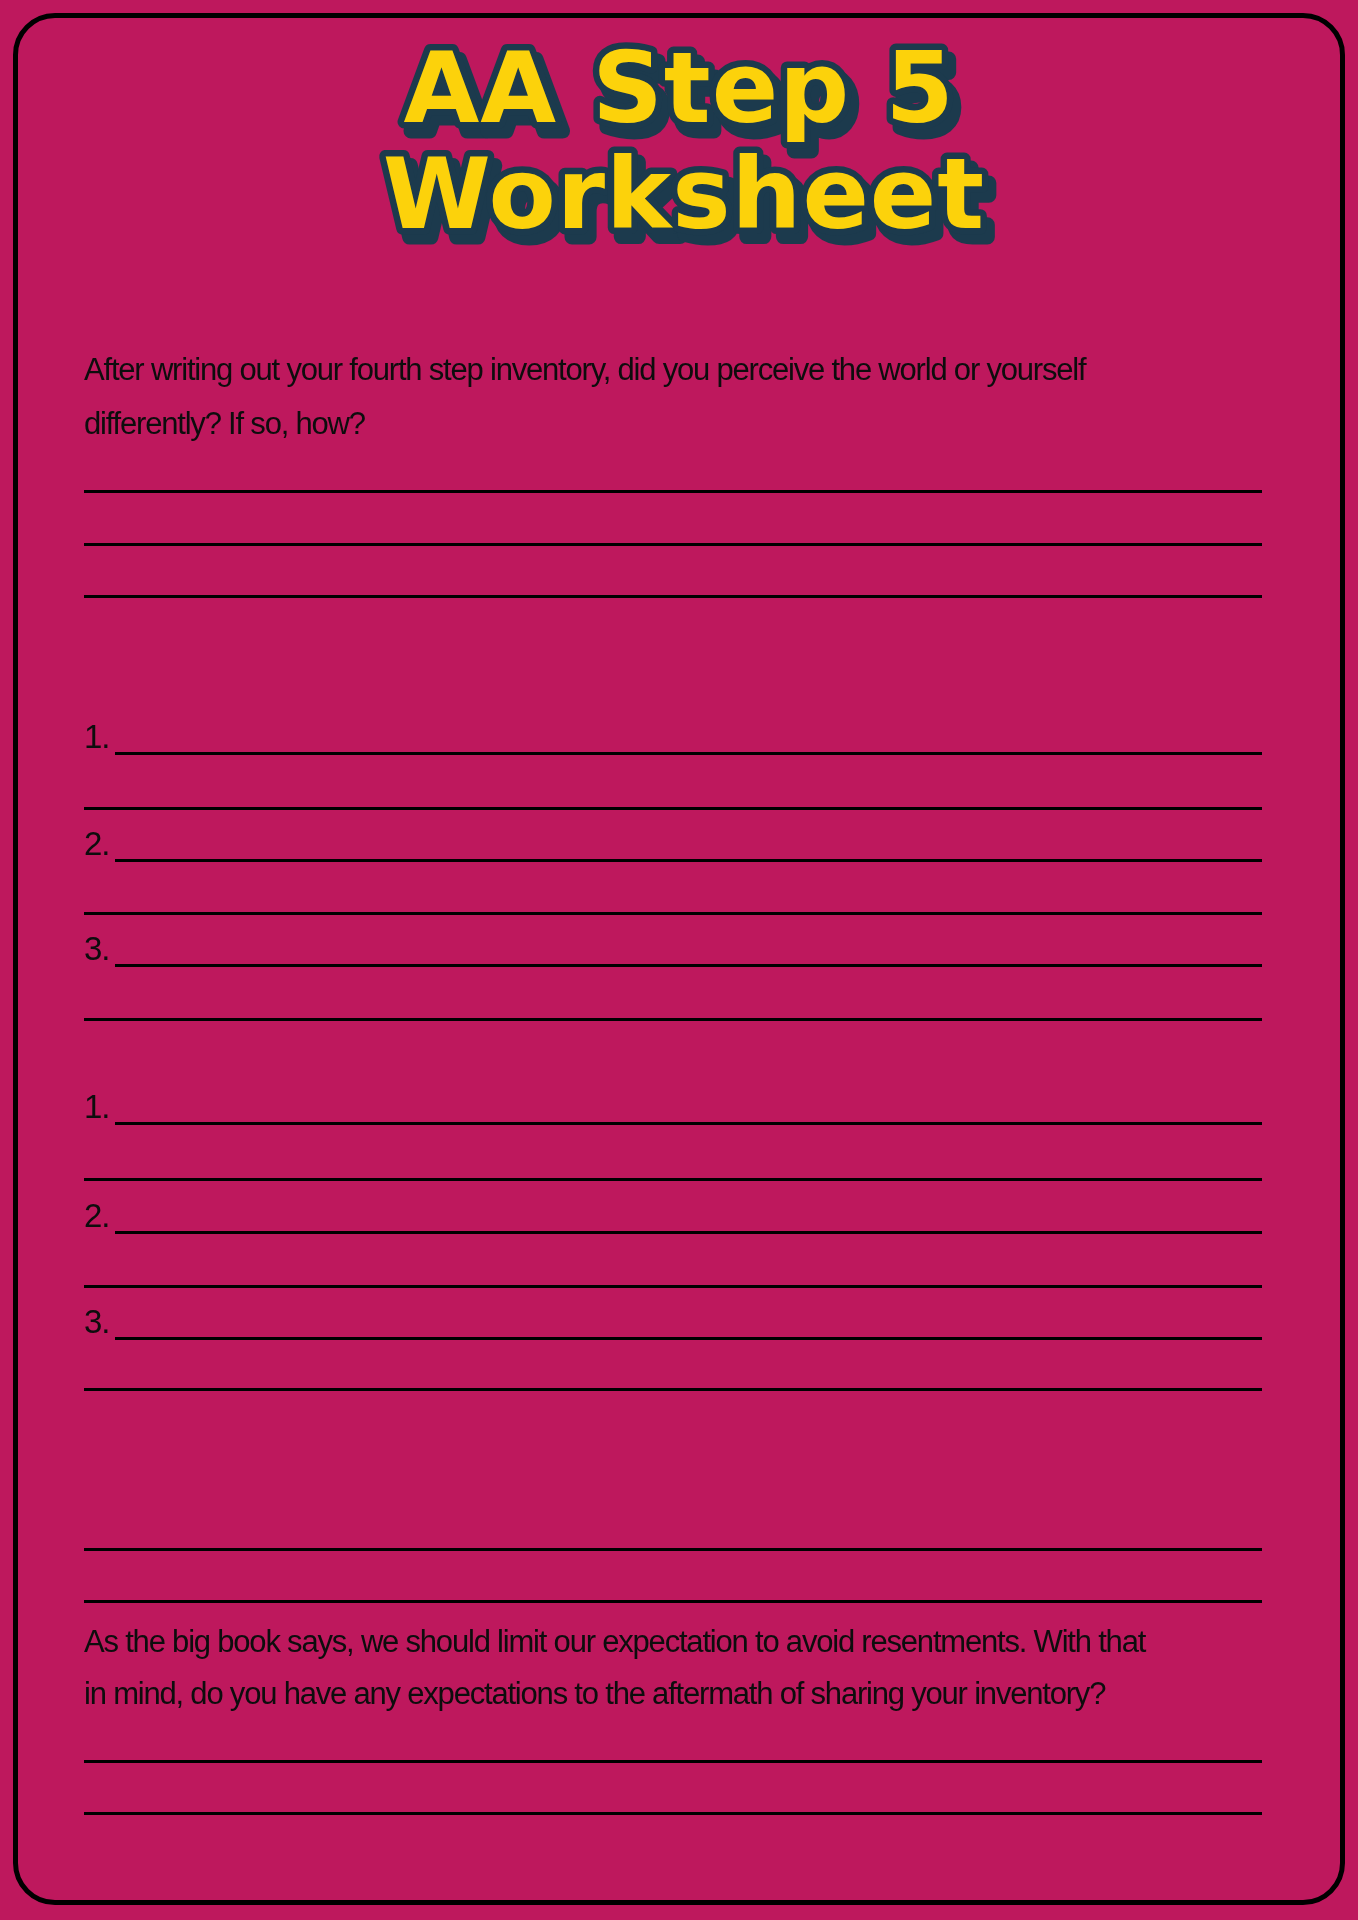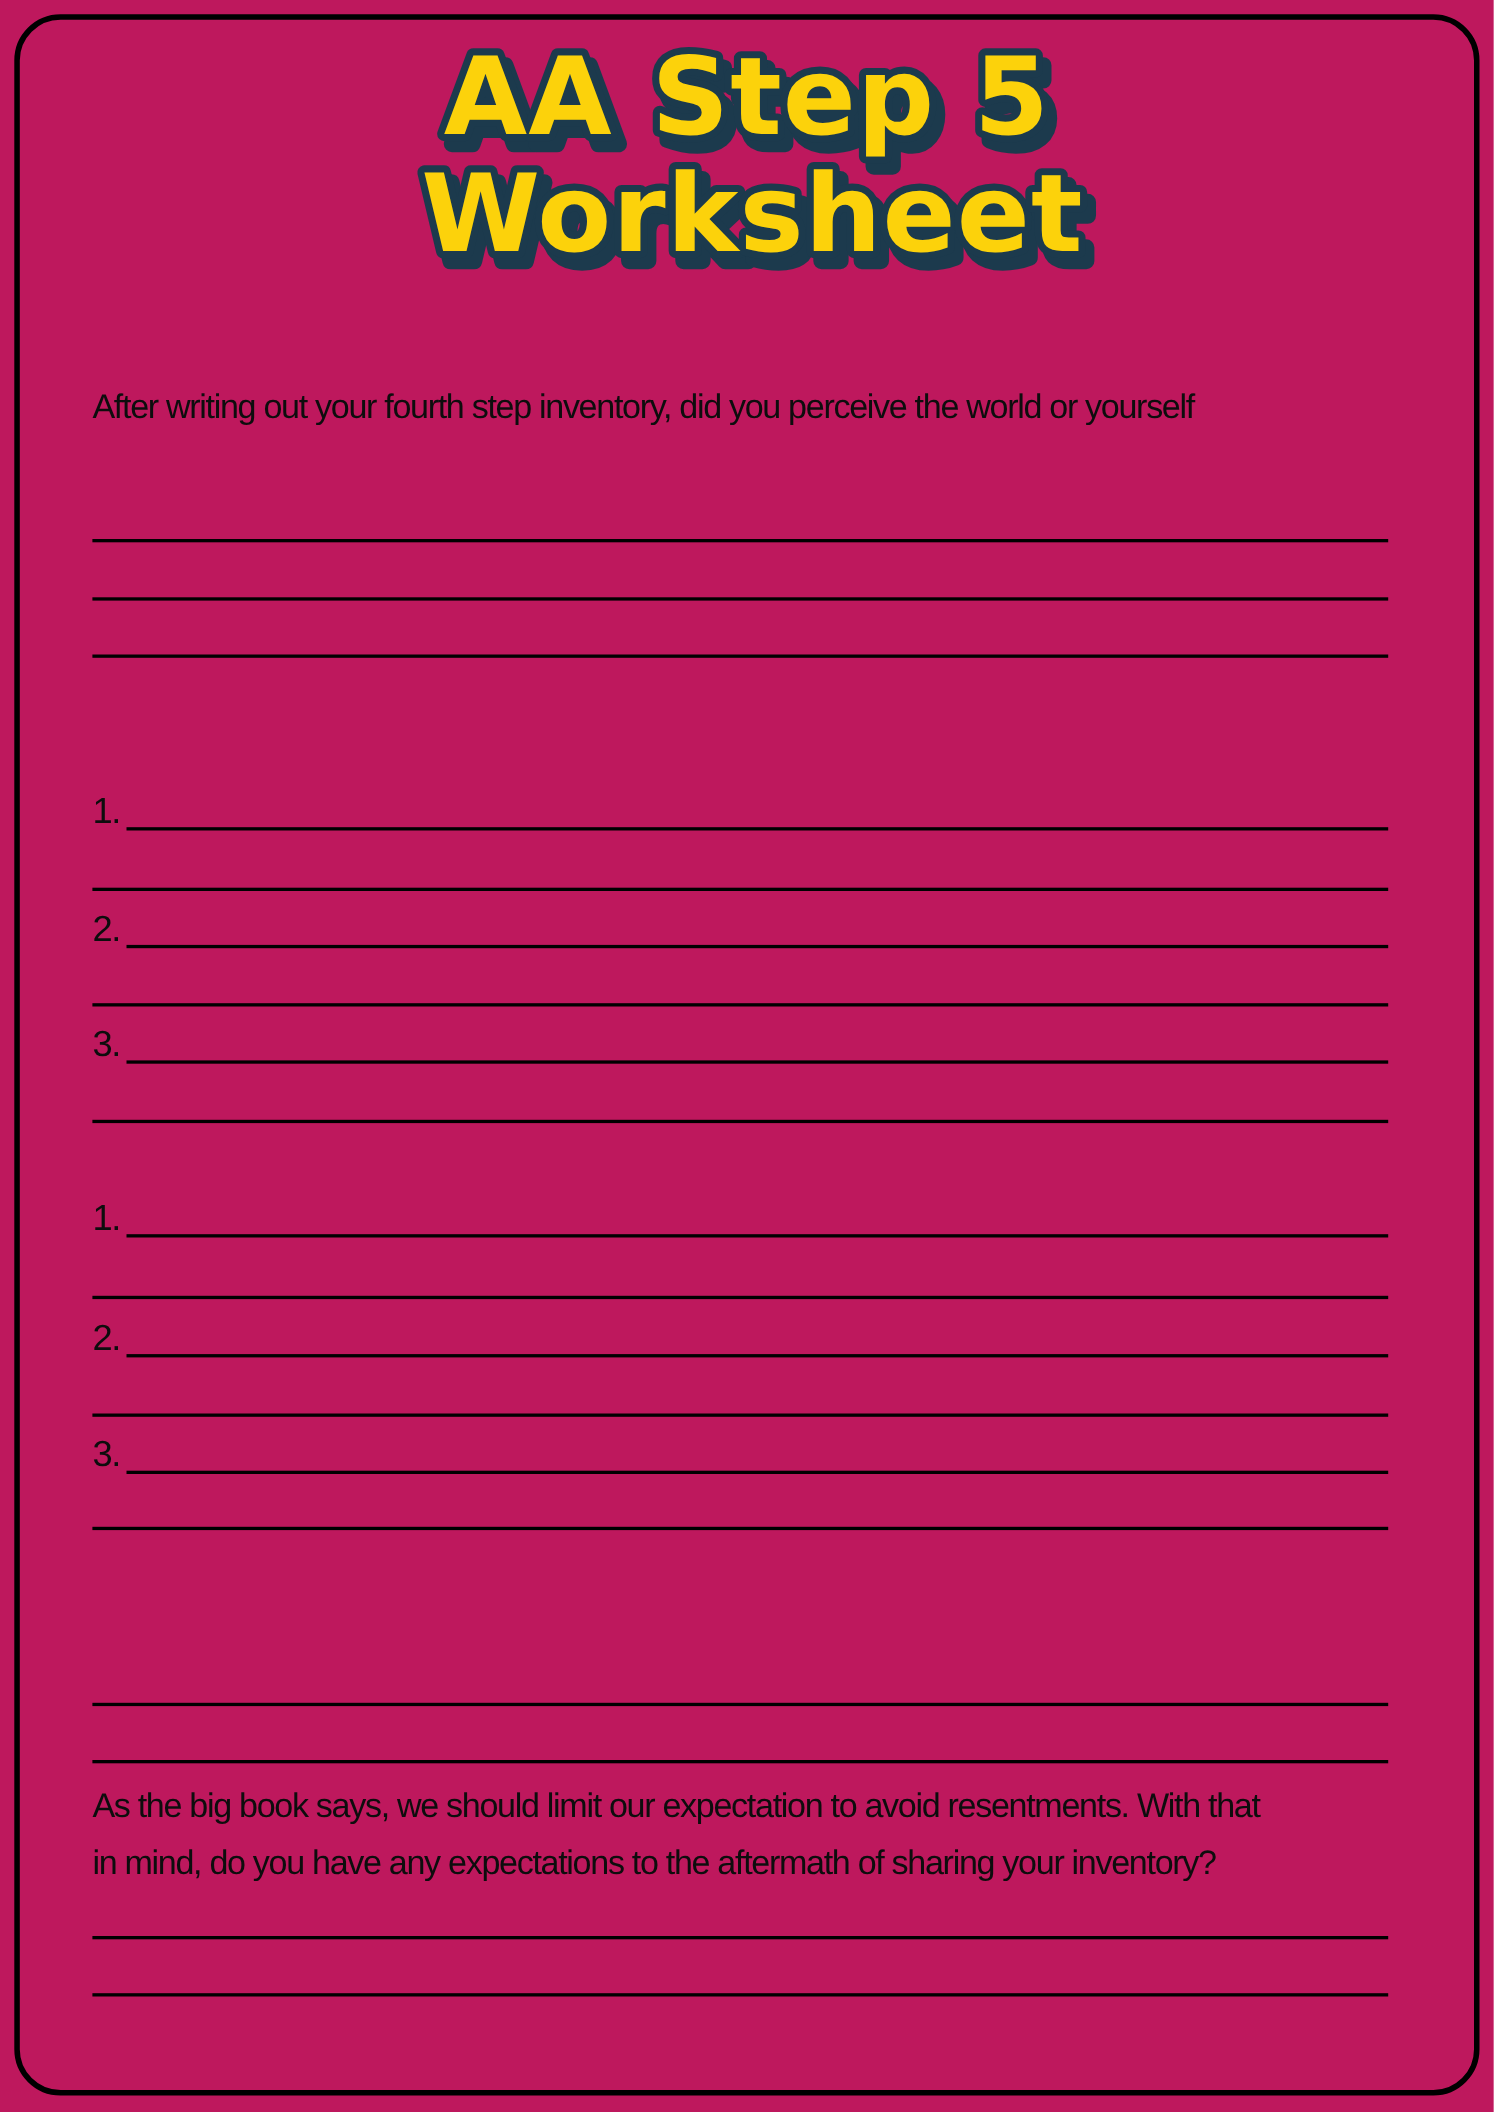--- a/index.html
+++ b/index.html
@@ -96,20 +96,21 @@
   <div class="page-border"></div>
 
   <svg class="title-svg" viewBox="0 0 1358 320">
     <text class="t-shadow" x="686" y="131" text-anchor="middle">AA Step 5</text>
     <text class="t-main" x="679" y="122" text-anchor="middle" fill="#FCD20B">AA Step 5</text>
     <text class="t-shadow" x="691" y="237" text-anchor="middle">Worksheet</text>
     <text class="t-main" x="684" y="228" text-anchor="middle" fill="#FCD20B">Worksheet</text>
   </svg>
 
   <div class="tl" style="top:350px">After writing out your fourth step inventory, did you perceive the world or yourself</div>
+  <div class="tl" style="top:404px">differently? If so, how?</div>
   <div class="rule" style="top:490px"></div>
   <div class="rule" style="top:543px"></div>
   <div class="rule" style="top:595px"></div>
 
   <div class="numrow" style="top:715px">
     <span class="num">1.</span>
     <span class="writeline"></span>
   </div>
   <div class="rule" style="top:807px"></div>
   <div class="numrow" style="top:822px">

